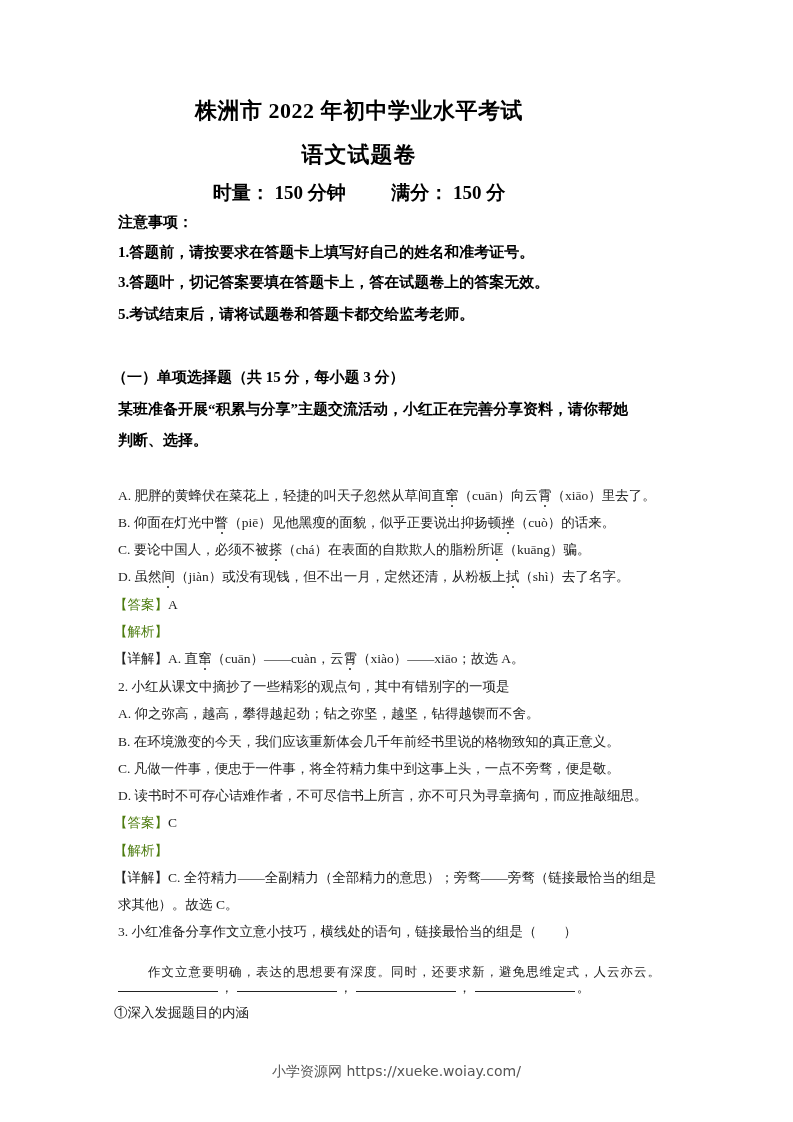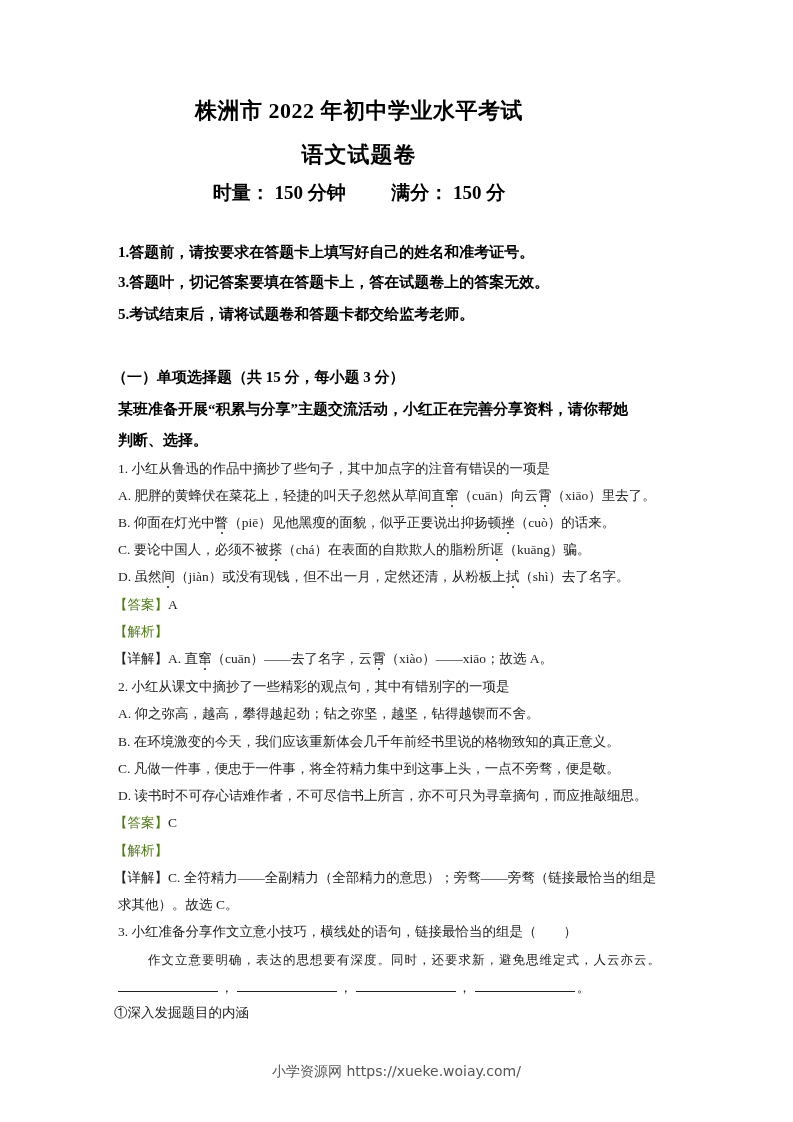--- a/index.html
+++ b/index.html
@@ -10,67 +10,67 @@
   .t1 { top: 96px; font-size: 22px; letter-spacing: 0.5px; }
   .t2 { top: 140px; font-size: 22px; letter-spacing: 1px; }
   .t3 { top: 180px; font-size: 19px; }
   .t3 .gap { display: inline-block; width: 36px; }
   .line { position: absolute; left: 118px; width: 560px; white-space: nowrap; font-size: 14px; line-height: 20px; }
   .bold { font-weight: bold; font-size: 15px; color: #000; }
   .reg { color: #222; font-size: 13.5px; }
   .blue { color: #4d7c0f; }
   .dot { position: relative; }
   .dot::after { content: ""; position: absolute; left: 50%; bottom: -4px; width: 2px; height: 2px; margin-left: -1px; background: #222; border-radius: 50%; }
-  .indent { padding-left: 30px; font-family: "DejaVu Sans", sans-serif; font-size: 12.5px; letter-spacing: 1px; }
+  .indent { padding-left: 30px; font-family: "DejaVu Sans", sans-serif; font-size: 12.5px; letter-spacing: 1px; margin-top: 12px; }
   .blank { display: inline-block; width: 100px; border-bottom: 1px solid #222; height: 12px; margin-right: 2px; vertical-align: baseline; }
   .footer { position: absolute; top: 1063px; left: 0; width: 793px; text-align: center;
             font-family: "DejaVu Sans", sans-serif; font-size: 14px; color: #555; }
 </style>
 </head>
 <body>
 
 <div class="page">
 
   <div class="title t1">株洲市 2022 年初中学业水平考试</div>
   <div class="title t2">语文试题卷</div>
   <div class="title t3">
     <span>时量：</span>
     <span>150 分钟</span>
     <span class="gap"></span>
     <span>满分：</span>
     <span>150 分</span>
   </div>
 
+  <div class="line bold" style="top:212px">注意事项：</div>
   <div class="line bold" style="top:242px">1.答题前，请按要求在答题卡上填写好自己的姓名和准考证号。</div>
   <div class="line bold" style="top:272px">3.答题叶，切记答案要填在答题卡上，答在试题卷上的答案无效。</div>
   <div class="line bold" style="top:304px">5.考试结束后，请将试题卷和答题卡都交给监考老师。</div>
 
   <div class="line bold" style="top:367px; left:112px">（一）单项选择题（共 15 分，每小题 3 分）</div>
   <div class="line bold" style="top:399px">某班准备开展“积累与分享”主题交流活动，小红正在完善分享资料，请你帮她</div>
   <div class="line bold" style="top:430px">判断、选择。</div>
 
-  <div class="line reg" style="top:459px">1. 小红从鲁迅的作品中摘抄了些句子，其中加点字的注音有错误的一项是</div>
   <div class="line reg" style="top:486px">
     <span>A. 肥胖的黄蜂伏在菜花上，轻捷的叫天子忽然从草间直</span><span class="dot">窜</span><span>（cuān）向云</span><span class="dot">霄</span><span>（xiāo）里去了。</span>
   </div>
   <div class="line reg" style="top:513px">
     <span>B. 仰面在灯光中</span><span class="dot">瞥</span><span>（piē）见他黑瘦的面貌，似乎正要说出抑扬顿</span><span class="dot">挫</span><span>（cuò）的话来。</span>
   </div>
   <div class="line reg" style="top:540px">
     <span>C. 要论中国人，必须不被</span><span class="dot">搽</span><span>（chá）在表面的自欺欺人的脂粉所</span><span class="dot">诓</span><span>（kuāng）骗。</span>
   </div>
   <div class="line reg" style="top:567px">
     <span>D. 虽然</span><span class="dot">间</span><span>（jiàn）或没有现钱，但不出一月，定然还清，从粉板上</span><span class="dot">拭</span><span>（shì）去了名字。</span>
   </div>
   <div class="line reg" style="top:595px; left:114px">
     <span class="blue">【答案】</span><span>A</span>
   </div>
   <div class="line reg blue" style="top:622px; left:114px">【解析】</div>
   <div class="line reg" style="top:649px; left:114px">
-    <span>【详解】</span><span>A. 直</span><span class="dot">窜</span><span>（cuān）——去了名字，云</span><span class="dot">霄</span><span>（xiào）——xiāo；故选 A。</span>
+    <span>【详解】</span><span>A. 直</span><span class="dot">窜</span><span>（cuān）——cuàn，云</span><span class="dot">霄</span><span>（xiào）——xiāo；故选 A。</span>
   </div>
 
   <div class="line reg" style="top:677px">2. 小红从课文中摘抄了一些精彩的观点句，其中有错别字的一项是</div>
   <div class="line reg" style="top:704px">A. 仰之弥高，越高，攀得越起劲；钻之弥坚，越坚，钻得越锲而不舍。</div>
   <div class="line reg" style="top:732px">B. 在环境激变的今天，我们应该重新体会几千年前经书里说的格物致知的真正意义。</div>
   <div class="line reg" style="top:759px">C. 凡做一件事，便忠于一件事，将全符精力集中到这事上头，一点不旁骛，便是敬。</div>
   <div class="line reg" style="top:786px">D. 读书时不可存心诘难作者，不可尽信书上所言，亦不可只为寻章摘句，而应推敲细思。</div>
   <div class="line reg" style="top:813px; left:114px">
     <span class="blue">【答案】</span><span>C</span>
   </div>

